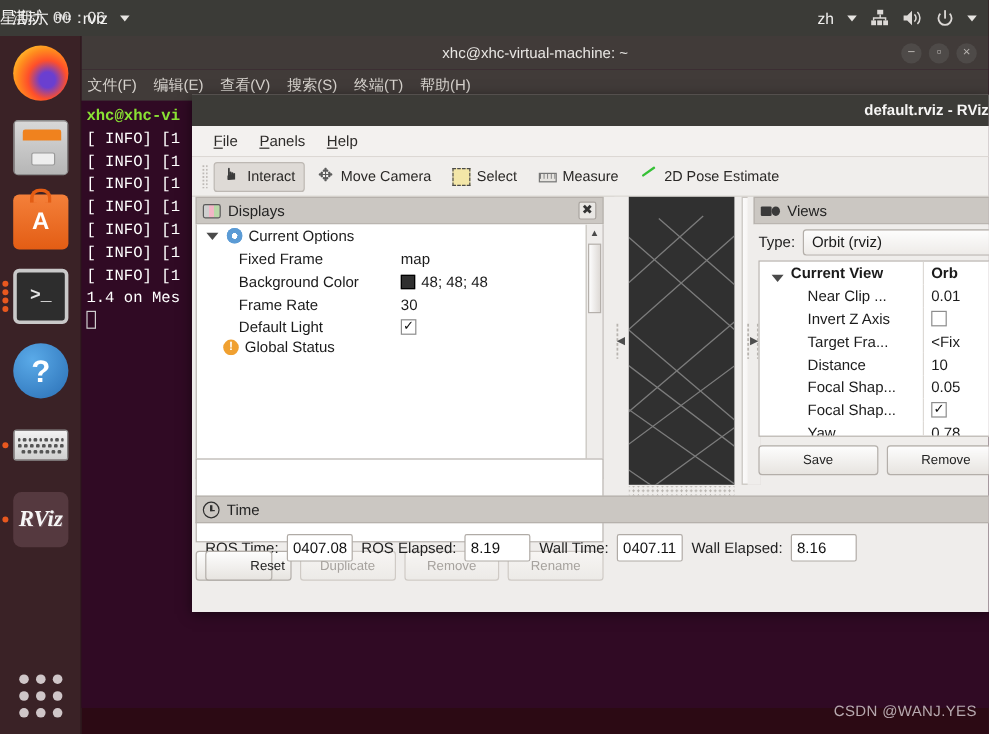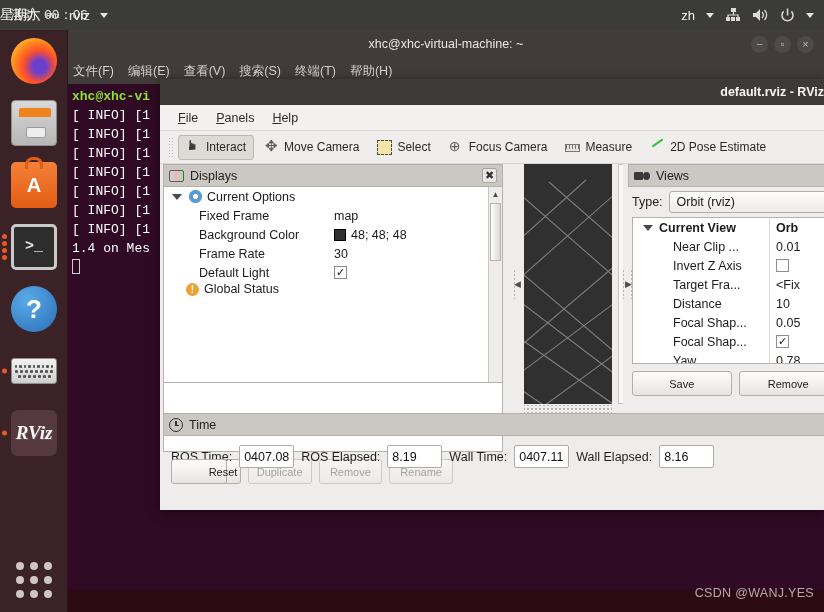--- a/index.html
+++ b/index.html
@@ -166,21 +166,21 @@
           display: inline-block; font-size: 11px; line-height: 11px; text-align: center; color: #111; }
   .vscroll { position: absolute; right: 0; top: 0; bottom: 0; width: 14px;
              background: #efedeb; border-left: 1px solid #c9c5c0; }
   .vscroll .arrow { height: 14px; display: flex; align-items: center; justify-content: center;
                     font-size: 8px; color: #4a4a4a; }
   .vscroll .thumb { position: absolute; left: 1px; right: 1px; top: 16px; height: 58px;
                     background: linear-gradient(90deg,#fdfdfd,#dedad6); border: 1px solid #b5b0ab; }
 
   #displays-empty { position: absolute; left: 3px; top: 303px; width: 340px; height: 70px;
                     background: #fff; border: 1px solid #b6b1ac; }
-  #displays-btns { position: absolute; left: 17px; top: 380px; width: 276px;
+  #displays-btns { position: absolute; left: 3px; top: 380px; width: 340px;
                    display: flex; gap: 7px; }
   .btn { flex: 1; height: 25px; font-size: 11px; color: #222;
          background: linear-gradient(#fdfdfd,#e7e4e0); border: 1px solid #b3aea9;
          border-radius: 3px; display: flex; align-items: center; justify-content: center; }
   .btn.disabled { color: #a6a29e; background: linear-gradient(#f7f5f3,#eceae7); border-color: #cfcac5; }
 
   
   #viewport-wrap { position: absolute; left: 352px; top: 85px; width: 122px; height: 240px; }
   #viewport { position: absolute; left: 12px; top: 0; width: 88px; height: 240px;
               background: #303030; overflow: hidden; }
@@ -207,21 +207,21 @@
                      background:#3a3a3a; border-radius:50%; }
   #views-type { height: 30px; display: flex; align-items: center; gap: 6px;
                 padding: 0 4px; font-size: 12.5px; color: #222; background: #efedeb; }
   #views-combo { flex: 1; height: 22px; background: linear-gradient(#fdfdfd,#eeebe8);
                  border: 1px solid #b3aea9; border-radius: 3px; font-size: 12.5px;
                  display: flex; align-items: center; padding-left: 7px; color: #1a1a1a; }
   #views-tree { position: absolute; left: 4px; top: 53px; width: 206px; height: 147px;
                 background: #fff; border: 1px solid #b6b1ac; overflow: hidden;
                 font-size: 12.5px; color: #1b1b1b; }
   #views-tree .vrow { display: flex; height: 19px; align-items: center; }
-  #views-tree .vn { width: 136px; padding-left: 10px; display: flex; align-items: center; gap: 4px; }
+  #views-tree .vn { width: 136px; padding-left: 10px; display: flex; align-items: flex-end; gap: 4px; }
   #views-tree .vn.ind { padding-left: 40px; }
   #views-tree .vv { flex: 1; border-left: 1px solid #ddd9d5; padding-left: 6px;
                     display: flex; align-items: center; height: 19px; }
   #views-tree .bold { font-weight: bold; }
   #views-btns { position: absolute; left: 4px; top: 207px; width: 206px; display: flex; gap: 7px; }
   #views-grip { position: absolute; left: -6px; top: 50%; transform: translateY(-50%);
                 width: 3px; height: 30px;
                 background-image: radial-gradient(#b8b4af 35%, transparent 36%);
                 background-size: 3px 4px; }
 
@@ -416,24 +416,20 @@
       </span>
       <span class="tbtn">
         <span class="ic ic-move"></span>
         <span>Move Camera</span>
       </span>
       <span class="tbtn">
         <span class="ic ic-select"></span>
         <span>Select</span>
       </span>
       <span class="tbtn">
-        <span class="ic ic-focus"></span>
-        <span>Focus Camera</span>
-      </span>
-      <span class="tbtn">
         <span class="ic ic-measure"></span>
         <span>Measure</span>
       </span>
       <span class="tbtn">
         <span class="ic ic-pose"></span>
         <span>2D Pose Estimate</span>
       </span>
     </div>
 
     <div id="rviz-main">

